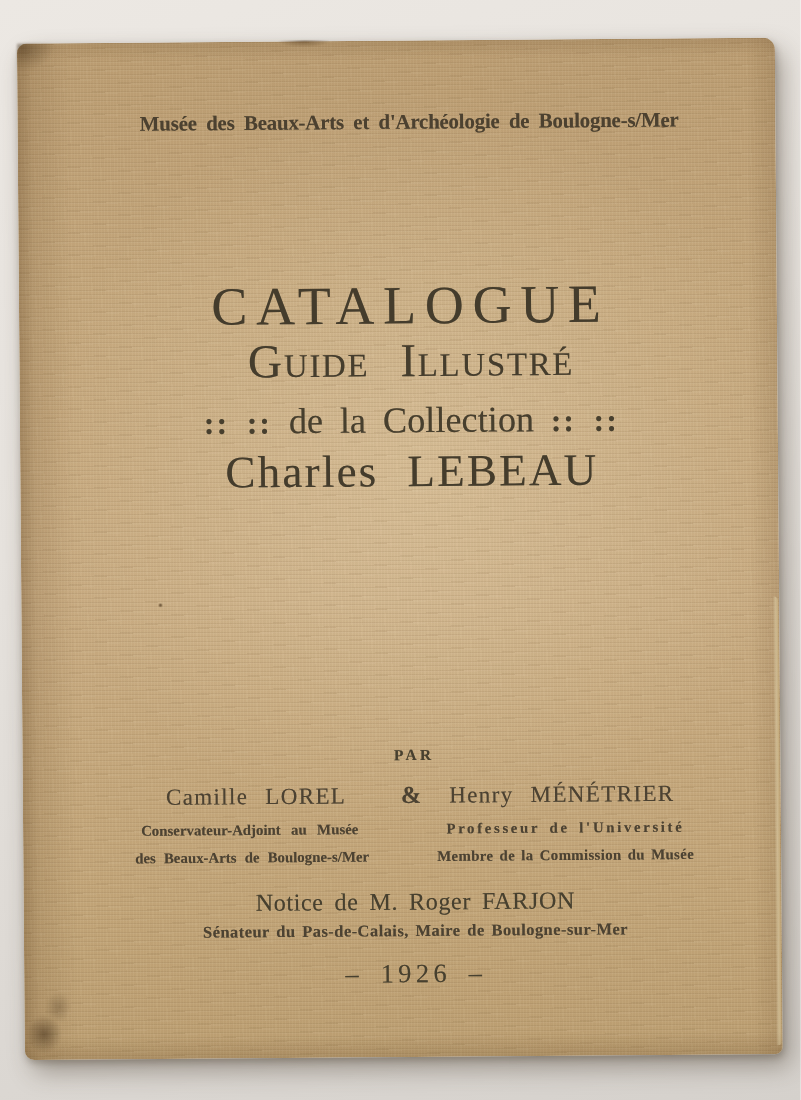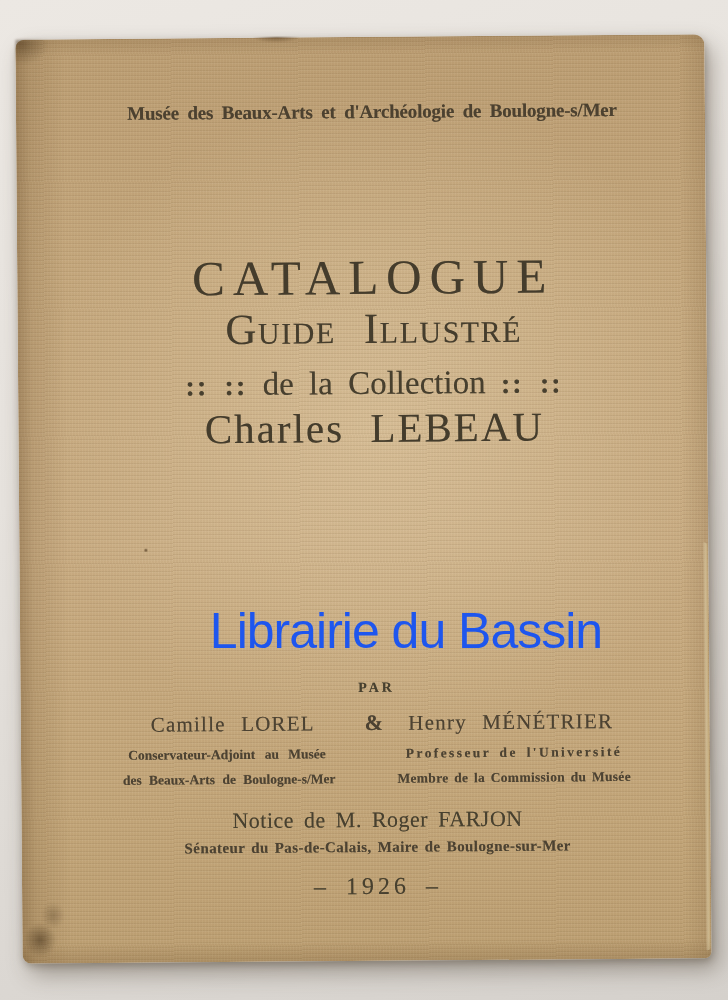--- a/index.html
+++ b/index.html
@@ -154,15 +154,14 @@
     <span class="abs role role-r2">Membre de la Commission du Musée</span>
 
     <div class="print notice-line">Notice de M. Roger FARJON</div>
 
     <div class="print notice-sub">Sénateur du Pas-de-Calais, Maire de Boulogne-sur-Mer</div>
 
     <div class="print year-line">– 1926 –</div>
 
   </div>
 
-  <div class="watermark">Librairie du Bassin</div>
 
 </div>
 
 </body></html>

